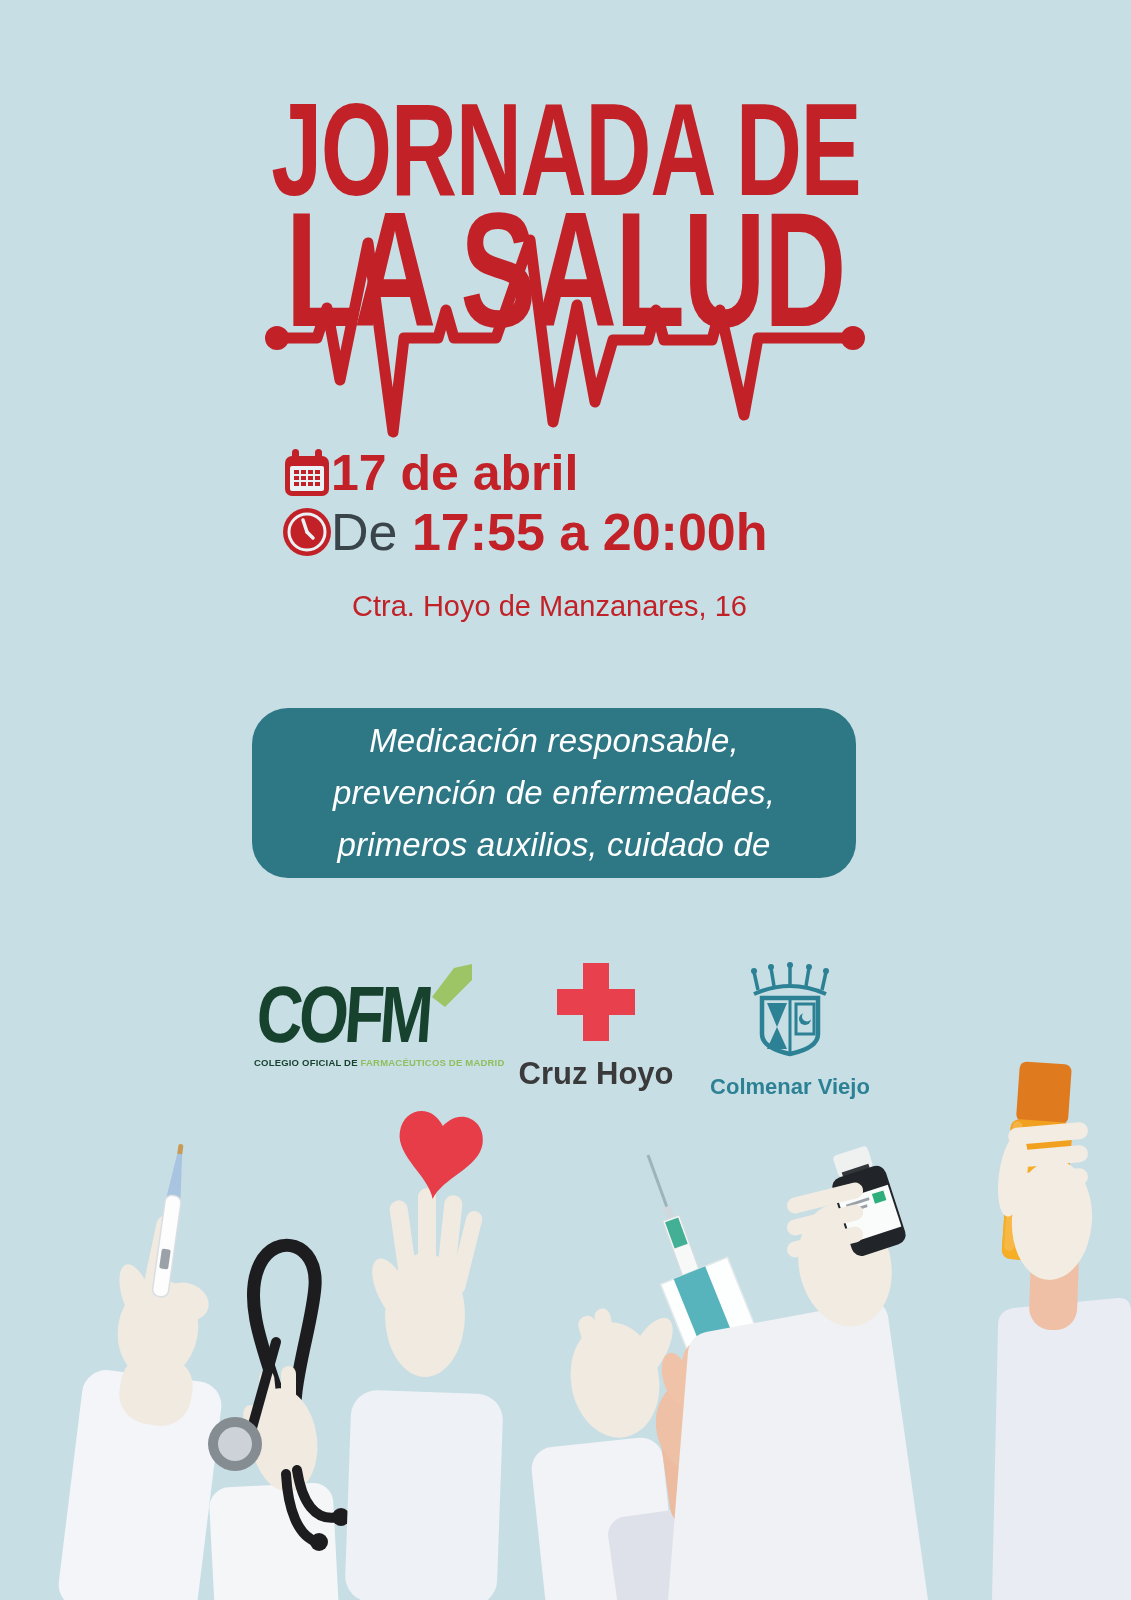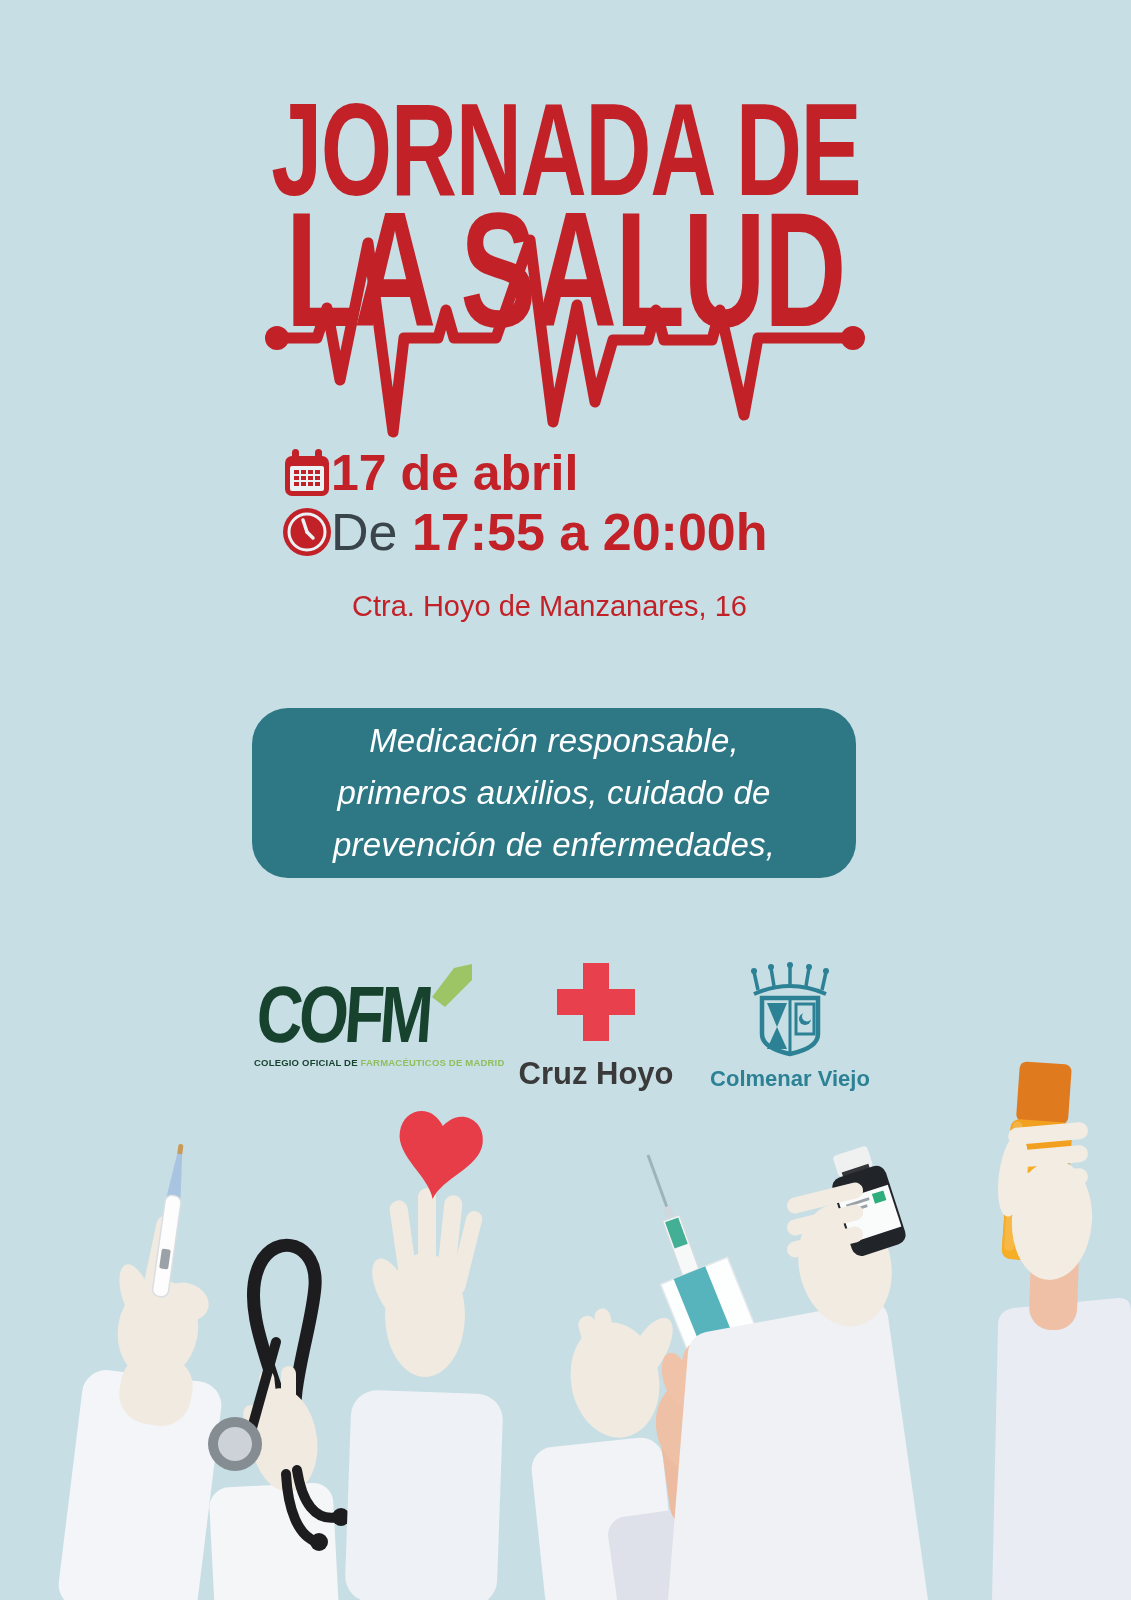--- a/index.html
+++ b/index.html
@@ -39,21 +39,21 @@
     display:inline-block;transform:scaleX(.80) skewX(-5deg);transform-origin:left bottom;
     letter-spacing:-5px;}
   .cofm-arrow{position:absolute;left:176px;top:-12px;}
   .cofm-tagline{margin-top:2px;font-size:9.5px;font-weight:bold;letter-spacing:.2px;
     white-space:nowrap;}
   .tag-dark{color:#17432e;}
   .tag-light{color:#8fbf5d;}
   .cruz{position:absolute;left:512px;top:963px;width:168px;text-align:center;}
   .cruz-label{margin-top:11px;font-size:31px;font-weight:bold;color:#3a3a3a;white-space:nowrap;}
   .colmenar{position:absolute;left:700px;top:960px;width:180px;text-align:center;}
-  .colmenar-label{margin-top:4px;font-size:22px;font-weight:bold;color:#2c8194;white-space:nowrap;}
+  .colmenar-label{margin-top:12px;font-size:22px;font-weight:bold;color:#2c8194;white-space:nowrap;}
   .photo{position:absolute;left:0;top:1040px;}
 </style>
 </head>
 <body>
 
 <div class="poster">
 
   <div class="title-line title-1">
     <span class="tline">JORNADA DE</span>
   </div>
@@ -103,22 +103,22 @@
     <div class="detail-text">
       <span class="d-prefix">De </span><span class="d-strong">17:55 a 20:00h</span>
     </div>
   </div>
 
 
   <div class="address">Ctra. Hoyo de Manzanares, 16</div>
 
   <div class="topics-box">
     <span>Medicación responsable,</span>
+    <span>prevención de enfermedades,</span>
     <span>primeros auxilios, cuidado de</span>
-    <span>prevención de enfermedades,</span>
   </div>
 
   <div class="cofm">
     <span class="cofm-word">COFM</span>
     <svg class="cofm-arrow" width="46" height="46" viewBox="0 0 46 46">
       <path d="M2,34 L24,5 L42,1 L42,17 L15,44 Z" fill="#9dc465"></path>
     </svg>
     <div class="cofm-tagline">
       <span class="tag-dark">COLEGIO OFICIAL DE </span><span class="tag-light">FARMACÉUTICOS DE MADRID</span>
     </div>

